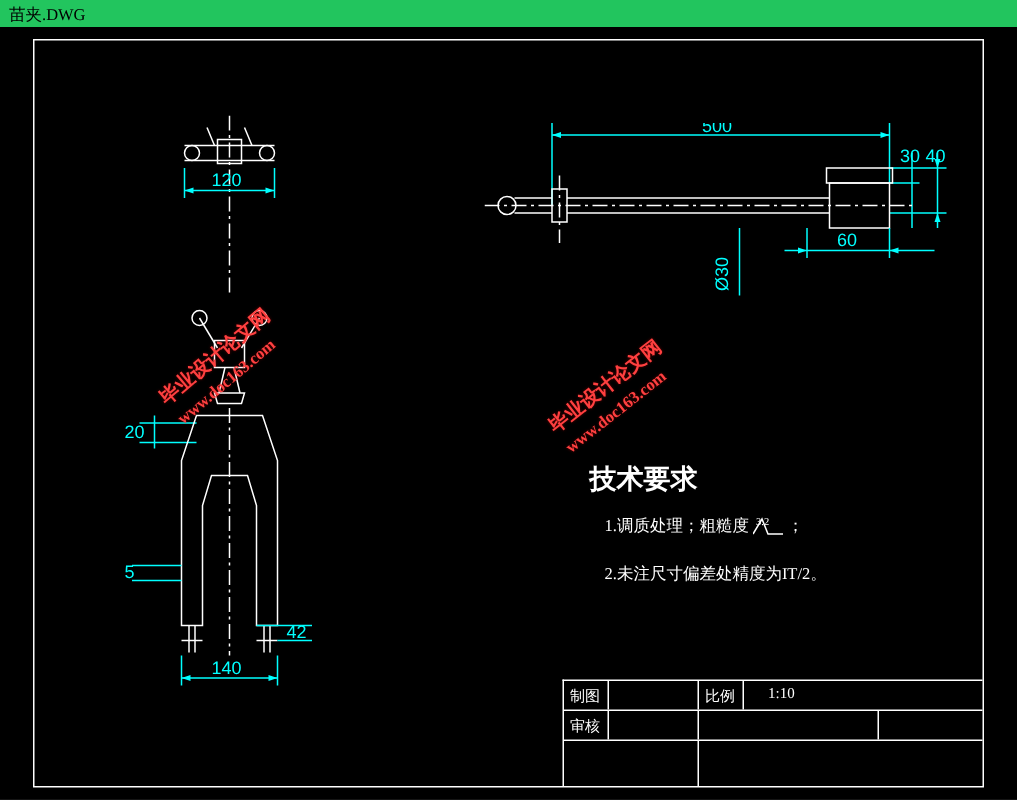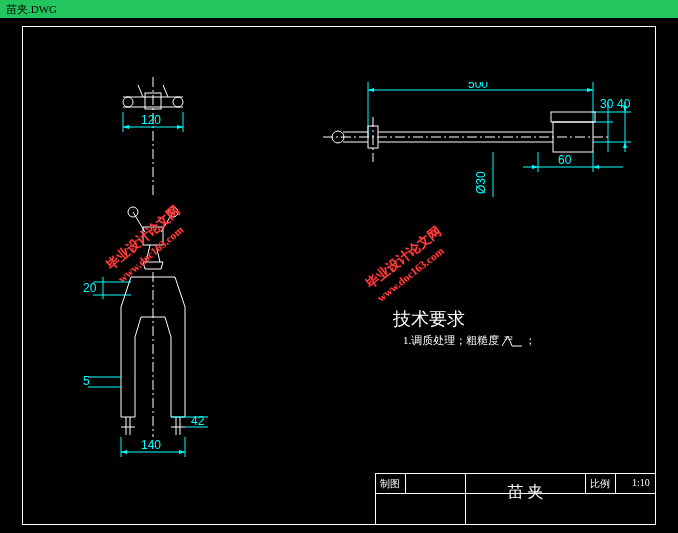--- a/index.html
+++ b/index.html
@@ -29,21 +29,21 @@
   left: 22px;
   top: 8px;
   right: 22px;
   bottom: 8px;
   border: 1px solid #fff;
 }
 .dim { fill: #00ffff; font-size: 12px; font-family: sans-serif; }
 .dimline { stroke: #00ffff; stroke-width: 1; fill: none; }
 .drawline { stroke: #fff; stroke-width: 1; fill: none; }
 .centerline { stroke: #fff; stroke-width: 1; stroke-dasharray: 10 3 2 3; fill: none; }
-.tech-title { color: #fff; font-size: 18px; position: absolute; font-family: KaiTi, serif; }
+.tech-title { color: #fff; font-size: 18px; position: absolute; font-family: KaiTi, serif; font-weight: bold; }
 .tech-text { color: #fff; font-size: 11px; position: absolute; }
 .title-block {
   position: absolute;
   right: 0;
   bottom: 0;
   width: 280px;
   border-top: 1px solid #fff;
   border-left: 1px solid #fff;
 }
 .tb-row { display: flex; height: 20px; border-bottom: 1px solid #fff; }
@@ -194,45 +194,51 @@
         <text class="dim" x="235" y="82">60</text>
       </g>
 
       <g>
         <line class="dimline" x1="170" y1="70" x2="170" y2="115"></line>
         <text class="dim" x="162" y="112" transform="rotate(-90 162 112)">Ø30</text>
       </g>
     </svg>
 
     <div class="tech-title" style="left:370px;top:280px">技术要求</div>
-    <div class="tech-text" style="left:380px;top:306px">
+    <div class="tech-text" style="left:380px;top:316px">
       <span>1.调质处理；粗糙度</span>
       <svg width="20" height="14" style="vertical-align:middle">
         <text x="2" y="6" fill="#fff" font-size="7">3.2</text>
         <path d="M 0 12 L 6 2 L 10 12 L 20 12" stroke="#fff" fill="none"></path>
       </svg>
       <span>；</span>
     </div>
+    <div class="tech-text" style="left:380px;top:348px">2.未注尺寸偏差处精度为IT/2。</div>
 
     <div class="wm" style="left:80px;top:200px;transform:rotate(-40deg)">
       <span>毕业设计论文网</span><br>
       <span style="font-size:11px">www.doc163.com</span>
     </div>
     <div class="wm" style="left:340px;top:220px;transform:rotate(-38deg)">
       <span>毕业设计论文网</span><br>
       <span style="font-size:11px">www.doc163.com</span>
     </div>
 
     <div class="title-block">
       <div class="tb-row">
         <div class="tb-cell" style="width:30px">制图</div>
         <div class="tb-cell" style="width:60px"></div>
-        <div class="tb-cell" style="width:120px;font-size:16px;text-align:center;padding-top:8px" rowspan="2">苗 夹</div>
         <div class="tb-cell" style="width:30px">比例</div>
         <div class="tb-cell" style="flex:1">1:10</div>
+      </div>
+      <div class="tb-row">
+        <div class="tb-cell" style="width:30px">审核</div>
+        <div class="tb-cell" style="width:60px"></div>
+        <div class="tb-cell" style="width:120px;border-right:1px solid #fff"></div>
+        <div class="tb-cell" style="flex:1"></div>
       </div>
       <div class="tb-row" style="height:30px">
         <div class="tb-cell" style="width:90px"></div>
         <div class="tb-cell" style="flex:1"></div>
       </div>
     </div>
 
   </div>
 
 </div>

